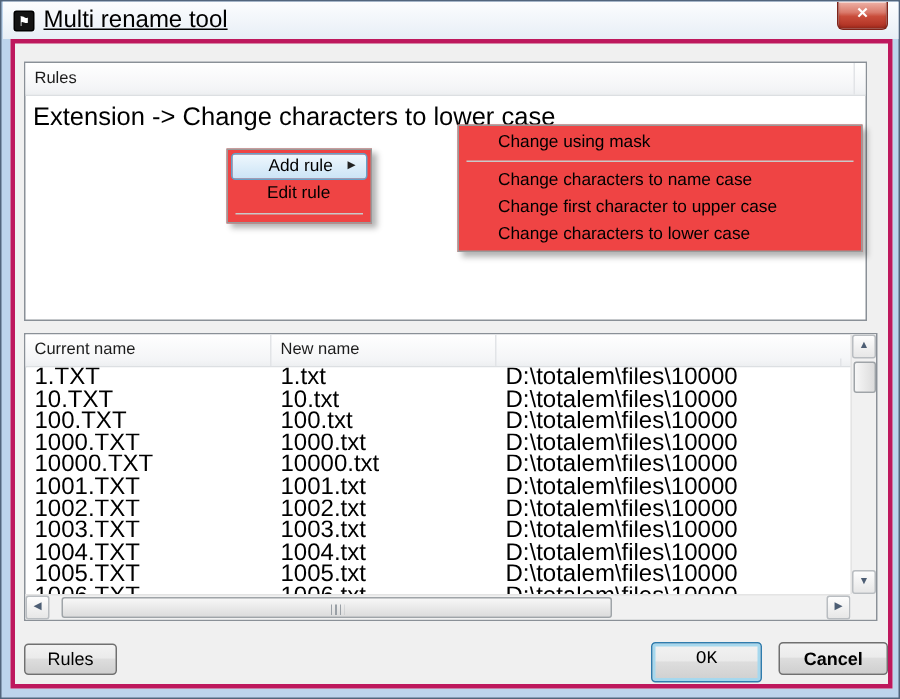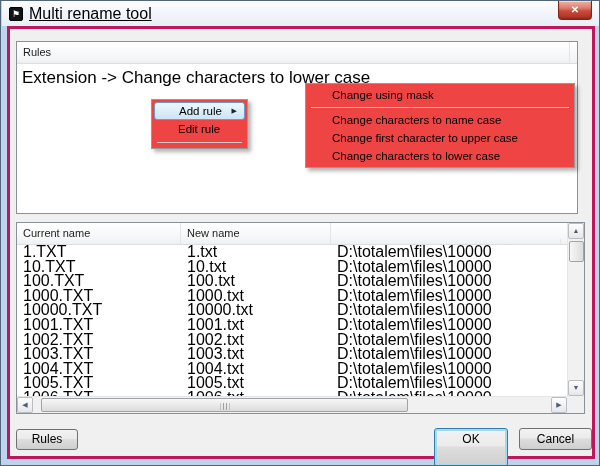--- a/index.html
+++ b/index.html
@@ -51,22 +51,22 @@
   .menu2{left:255px;top:54px;min-width:270px;margin-left:40px;}
   .mitem{position:relative;height:19px;line-height:19px;font-size:11.5px;color:#000;padding:0 20px 0 26px;cursor:pointer;}
   .menu2 .mitem{height:18px;line-height:18px;}
   .mitem.hl{background:linear-gradient(#eff7fd,#cbe4f6);border:1px solid #66a0c8;border-radius:3px;margin:0 2px;height:18px;line-height:16px;padding:0 18px 0 24px;}
   .subarrow{position:absolute;right:7px;top:0;font-size:7px;color:#222;}
   .msep{height:1px;background:#c9c9c9;margin:3px 5px;}
 
   
   .btn{position:absolute;font-size:12px;color:#000;text-align:center;border:1px solid #707070;border-radius:3px;background:linear-gradient(#f2f2f2 0%,#ebebeb 45%,#dddddd 50%,#cfcfcf 100%);cursor:pointer;}
   .btn-rules{left:6px;top:400px;width:62px;height:21px;line-height:19px;}
-  .btn-ok{left:424px;top:399px;width:74px;height:39px;line-height:20px;border-color:#2f7cad;box-shadow:inset 0 0 0 2px #a6d8ee;}
-  .btn-cancel{left:509px;top:399px;width:73px;height:22px;line-height:20px;}
+  .btn-ok{left:424px;top:399px;width:74px;height:27px;line-height:20px;border-color:#2f7cad;box-shadow:inset 0 0 0 2px #a6d8ee;font-family:Liberation Mono, monospace;}
+  .btn-cancel{left:509px;top:399px;width:73px;height:22px;line-height:20px;font-weight:bold;}
 </style>
 </head>
 <body>
 
 <div class="window">
 
   <div class="titlebar">
     <div class="app-icon">⚑</div>
     <div class="title-text">Multi rename tool</div>
     <div class="close-btn">✕</div>

